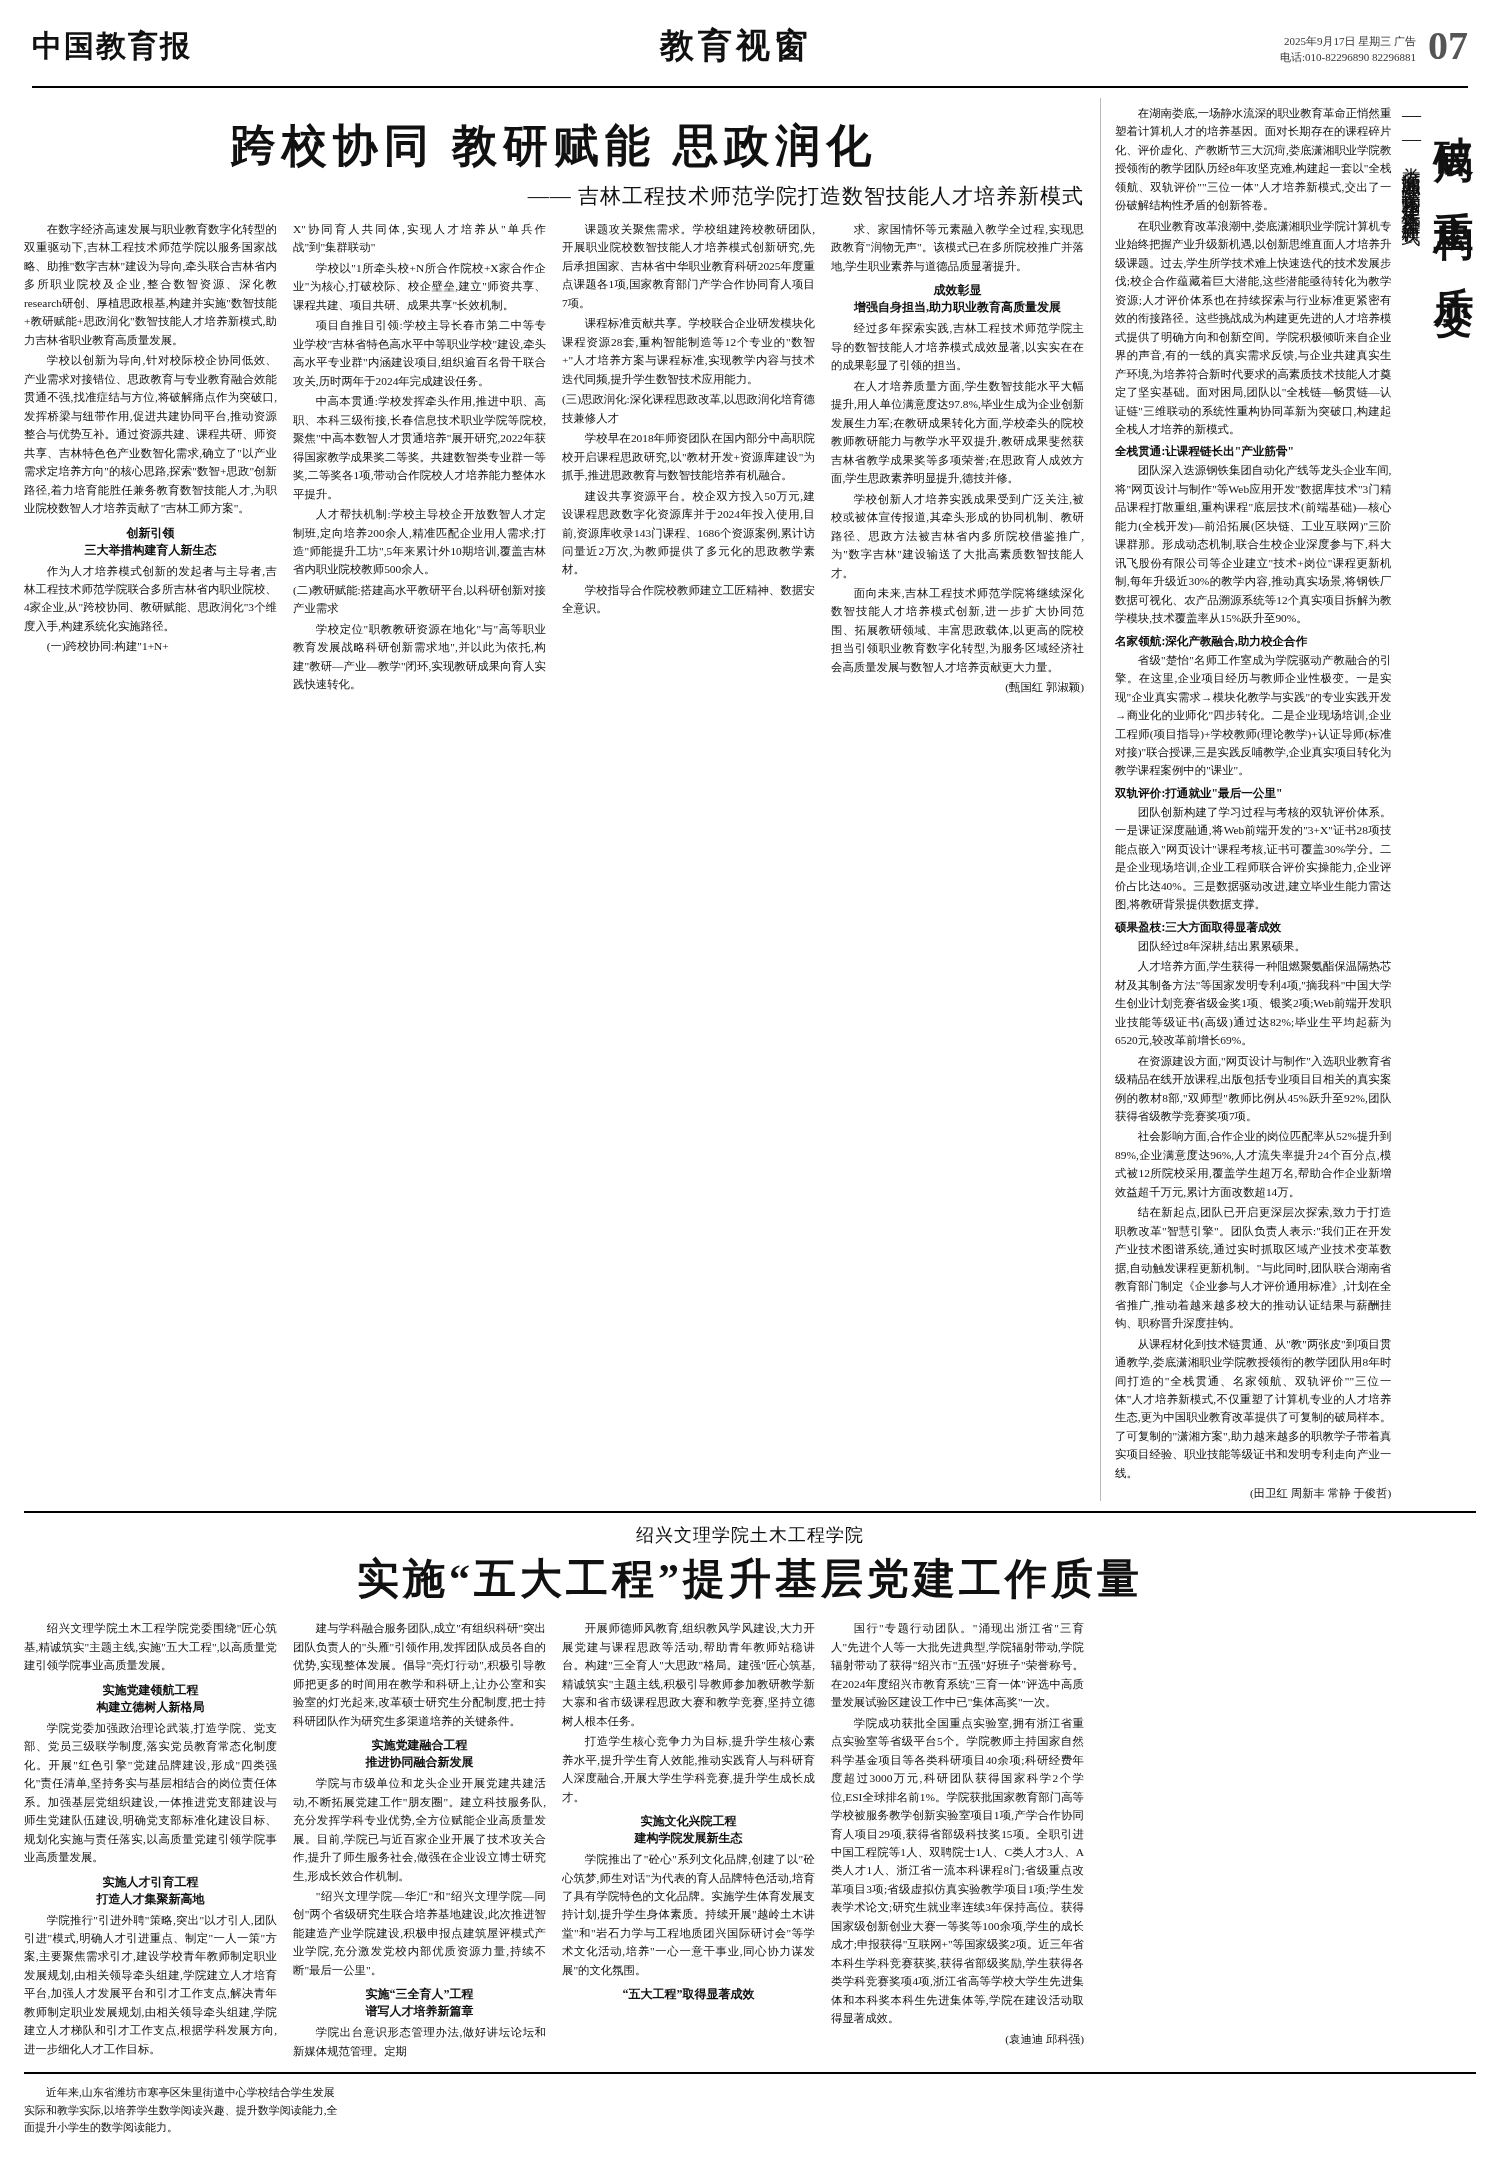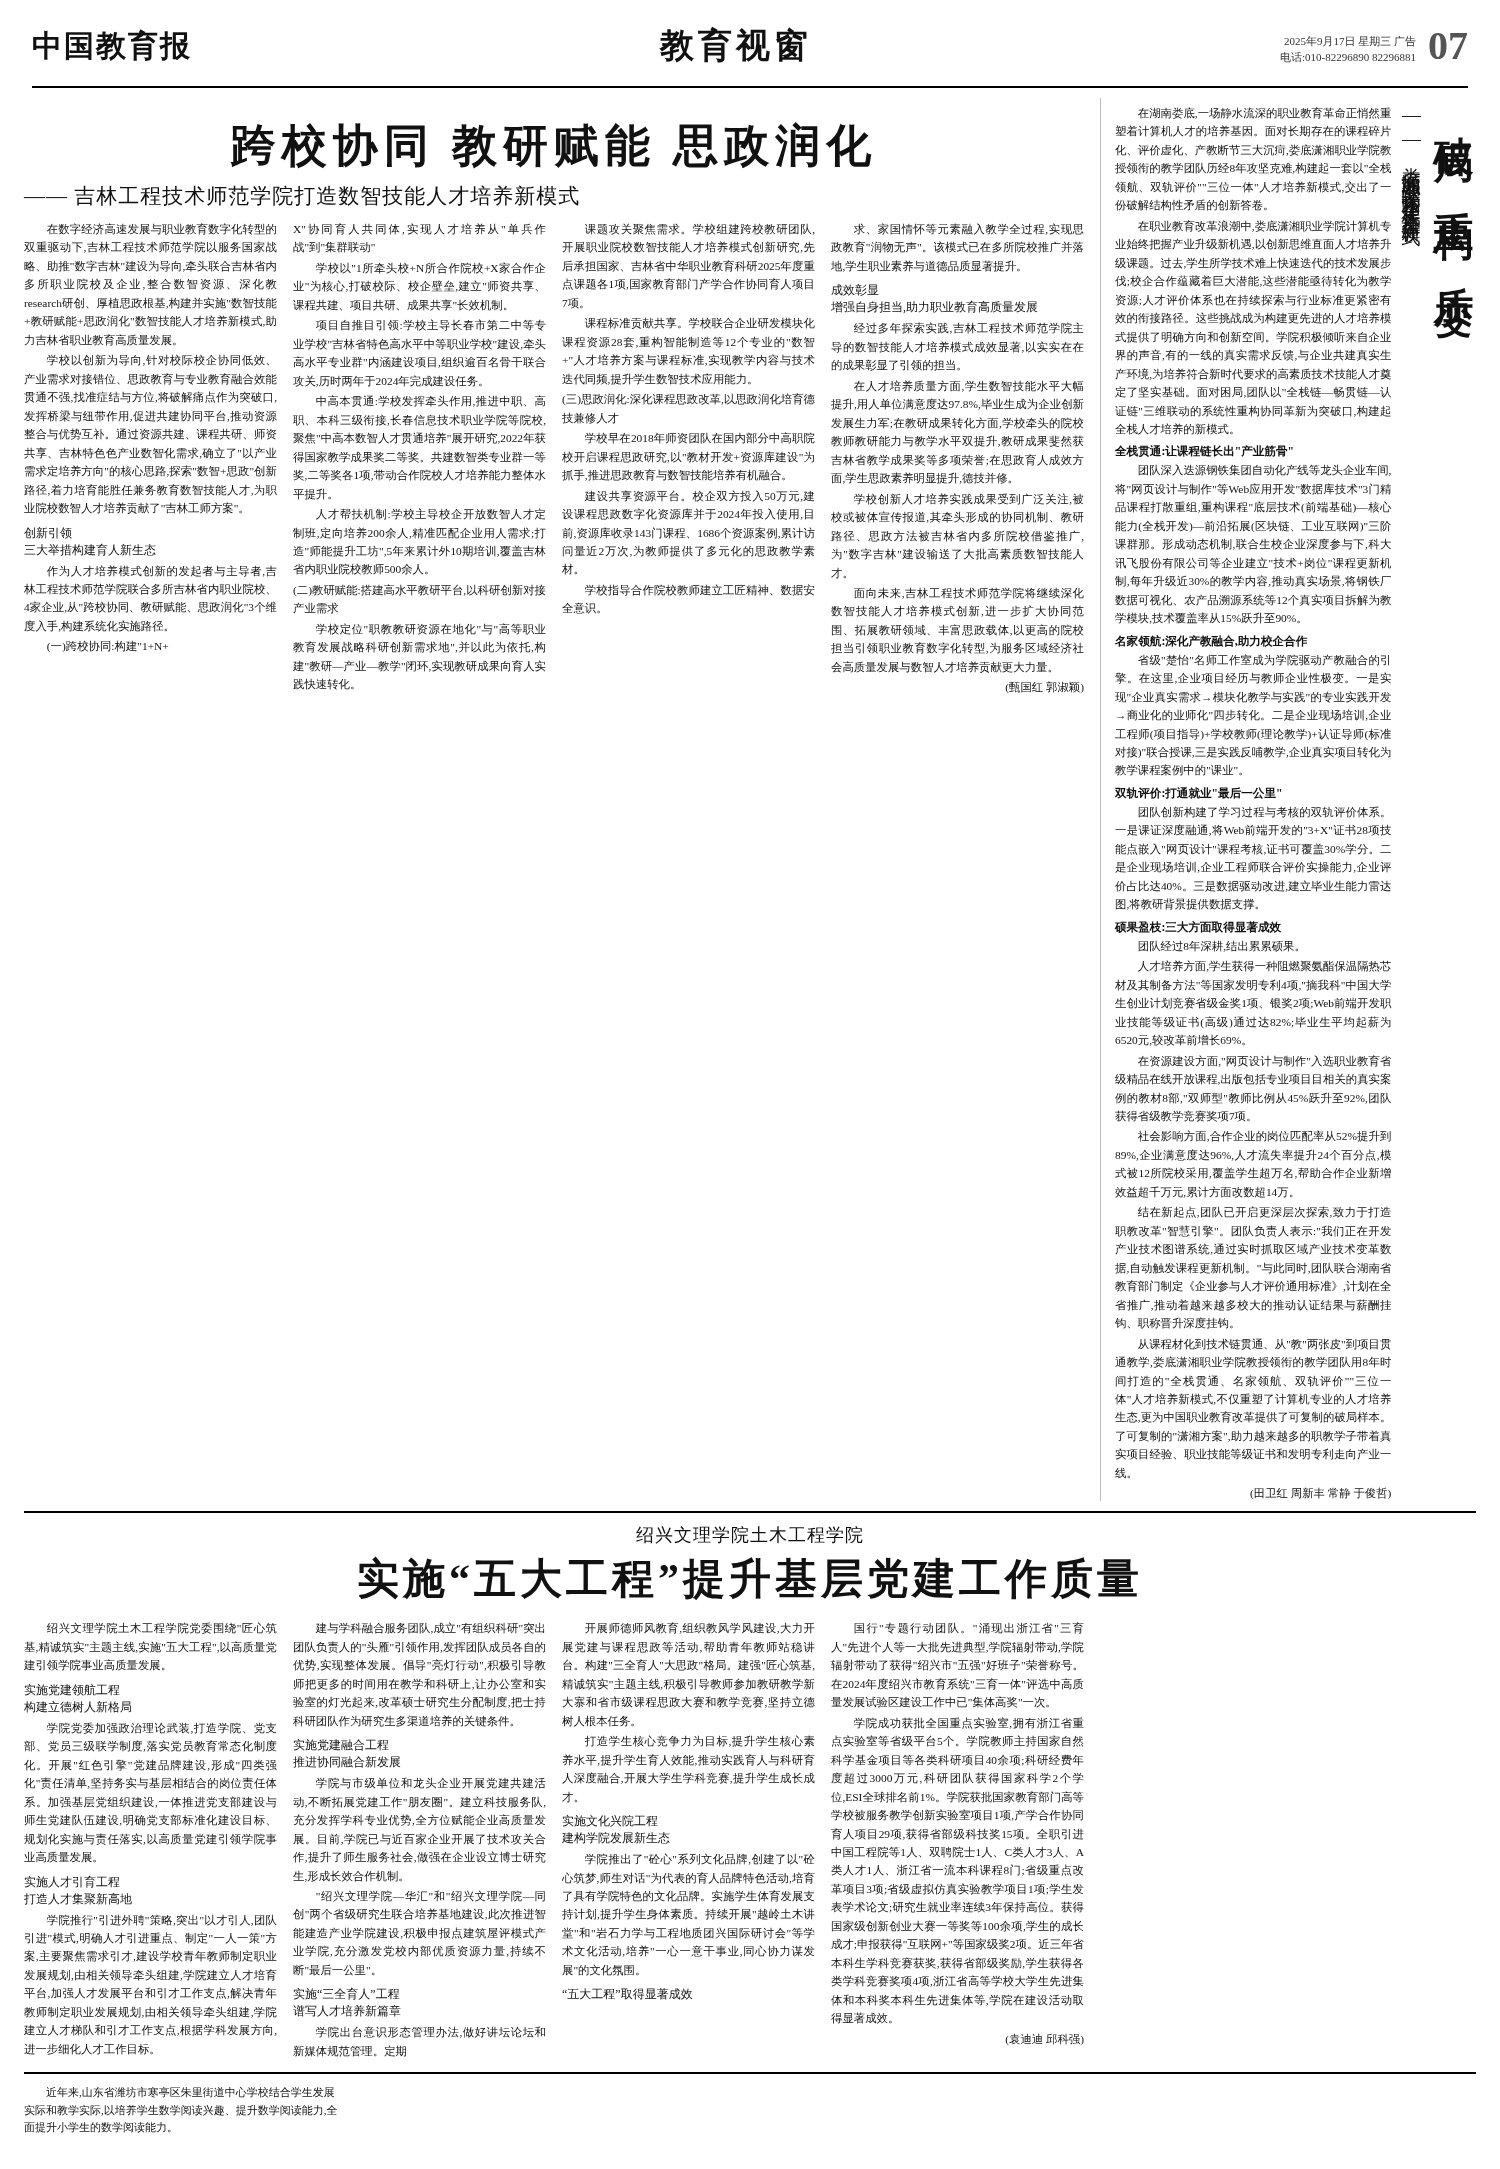--- a/index.html
+++ b/index.html
@@ -15,32 +15,32 @@
   .masthead{display:flex;align-items:center;justify-content:space-between;height:72px;padding:10px 8px 0 8px;}
   .brand{font-family:"Liberation Serif",serif;font-weight:bold;font-size:30px;letter-spacing:2px;color:#111;white-space:nowrap;}
   .center-title{font-weight:bold;font-size:34px;letter-spacing:4px;}
   .right-head{display:flex;align-items:flex-end;gap:12px;}
   .head-meta{font-size:11px;line-height:1.45;text-align:right;color:#333;}
   .page-no{font-size:40px;font-weight:bold;color:#555;line-height:1;}
   .rule{border-top:2px solid #000;margin:4px 8px 0 8px;}
   .headline-1{
     text-align:center;font-weight:bold;font-size:45px;letter-spacing:6px;margin:18px 0 6px 0;
   }
-  .subhead-1{text-align:left;font-size:21px;letter-spacing:1px;margin-bottom:10px;}
+  .subhead-1{text-align:right;font-size:21px;letter-spacing:1px;margin-bottom:10px;}
   .kicker{text-align:center;font-size:18px;letter-spacing:1px;margin-bottom:4px;}
   .headline-2{text-align:center;font-weight:bold;font-size:42px;letter-spacing:4px;margin:4px 0 12px 0;}
 
   .cols{display:flex;gap:16px;}
   .col{flex:1;}
   .col p{
     font-size:11.4px;line-height:1.62;margin:0 0 2px 0;text-align:justify;text-justify:inter-ideograph;
     text-indent:2em;
   }
   .col p.noind{text-indent:0;}
-  .col h4{font-size:12px;font-weight:normal;margin:7px 0 3px 0;text-align:left;}
+  .col h4{font-size:12px;font-weight:bold;margin:7px 0 3px 0;text-align:center;}
   .col h5{font-size:11.6px;font-weight:bold;margin:6px 0 2px 0;text-indent:0;}
   .vline{border-left:1px solid #bbb;}
 
   
   .vert-wrap{display:flex;flex-direction:row-reverse;align-items:flex-start;gap:6px;padding-top:6px;}
   .vert-main{
     writing-mode:vertical-rl;text-orientation:upright;
     font-weight:bold;font-size:40px;letter-spacing:10px;line-height:1.15;
   }
   .vert-sub{

